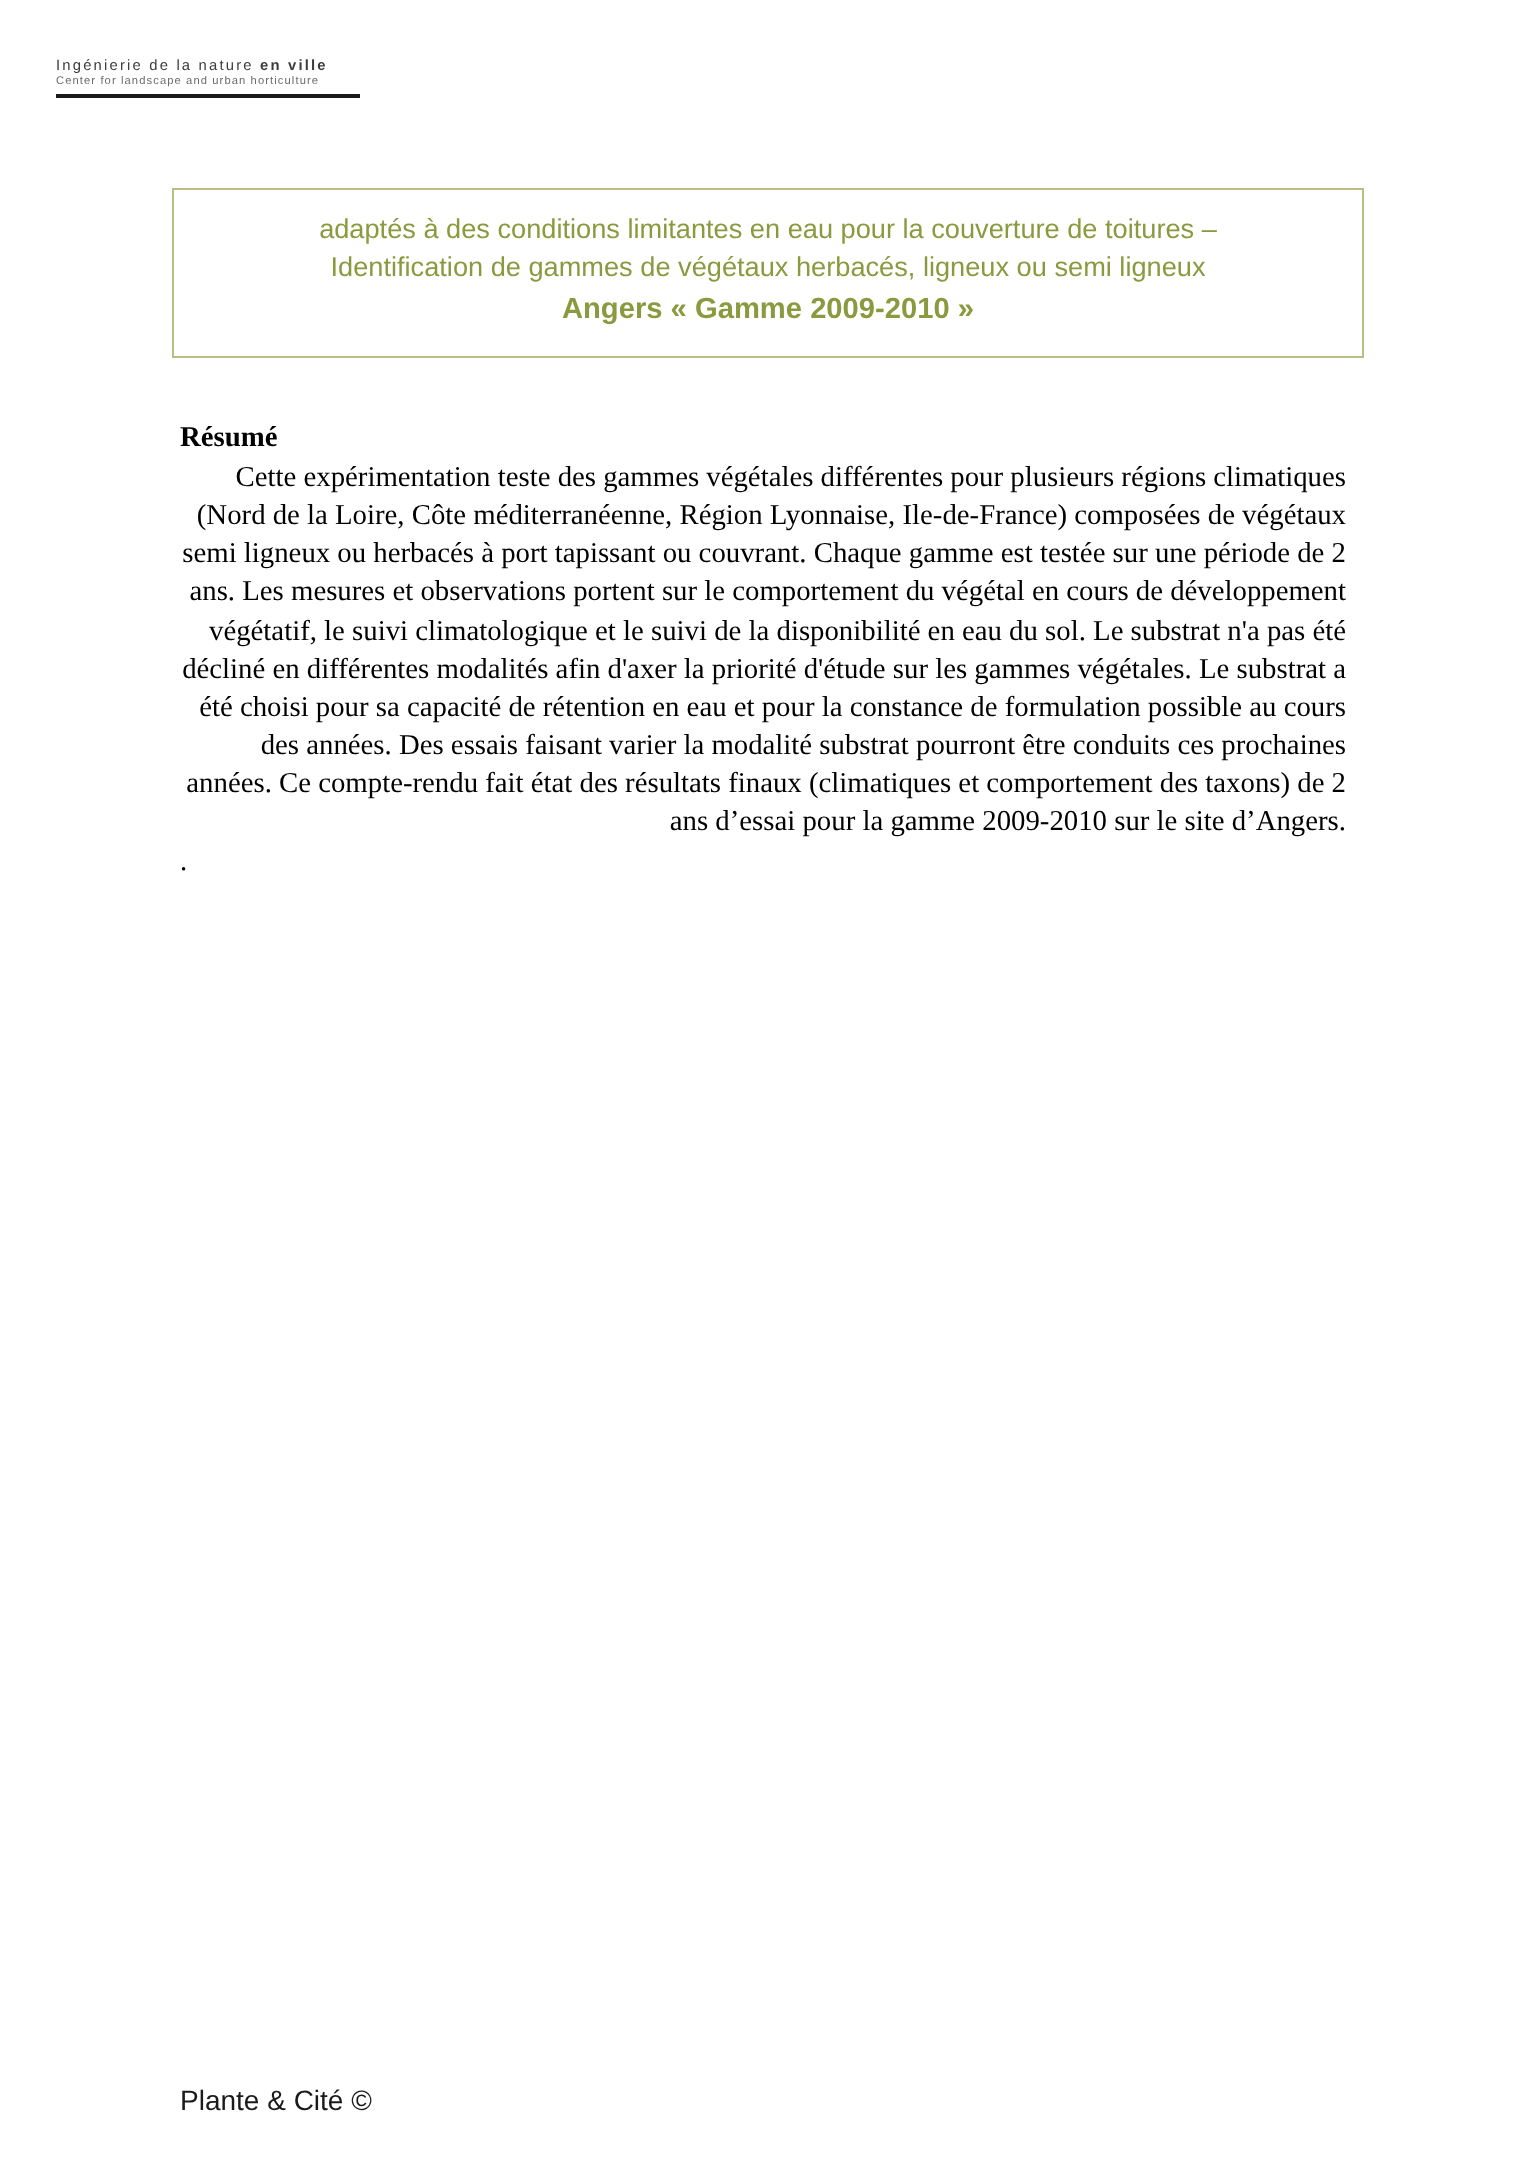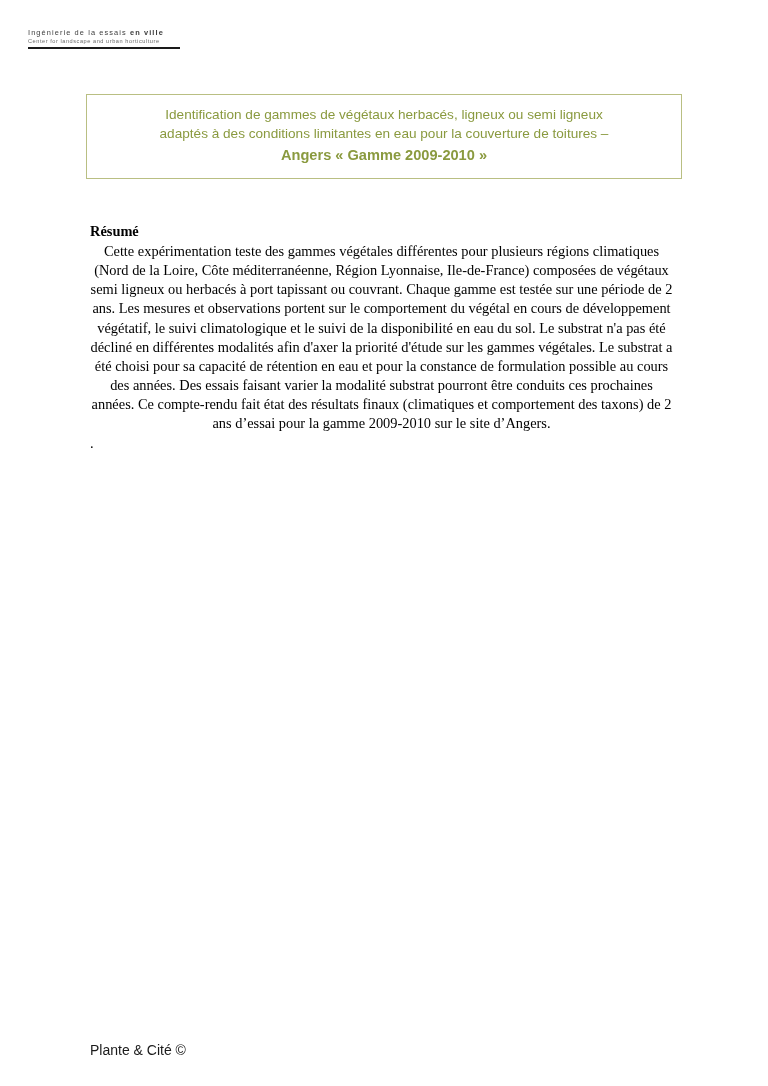--- a/index.html
+++ b/index.html
@@ -95,27 +95,27 @@
     position: absolute;
     left: 90px;
     top: 206px;
     width: 583px;
   }
   .abstract-heading {
     font-family: "Liberation Serif", serif;
     font-weight: bold;
     font-size: 14.4px;
     line-height: 1.32;
-    margin: 16px 0 1px 0;
+    margin: 4px 0 1px 0;
   }
   .abstract-body {
     font-family: "Liberation Serif", serif;
     font-size: 14.4px;
     line-height: 1.33;
-    text-align: center;
+    text-align: right;
     margin: 0;
     white-space: pre-wrap;
   }
   .abstract-dot {
     font-family: "Liberation Serif", serif;
     font-size: 14.4px;
     line-height: 1.33;
     margin: 0;
   }
 
@@ -128,28 +128,28 @@
     font-size: 14px;
     color: #1a1a1a;
   }
 </style>
 </head>
 <body>
 
 <div class="page">
 
   <div class="logo-block">
-    <div class="logo-tagline-1"><span>Ingénierie de la essais </span><b>en ville</b></div>
+    <div class="logo-tagline-1"><span>Ingénierie de la nature </span><b>en ville</b></div>
     <div class="logo-tagline-2">Center for landscape and urban horticulture</div>
     <div class="logo-rule"></div>
   </div>
 
   <div class="title-box">
+    <div class="title-line">adaptés à des conditions limitantes en eau pour la couverture de toitures –</div>
     <div class="title-line">Identification de gammes de végétaux herbacés, ligneux ou semi ligneux</div>
-    <div class="title-line">adaptés à des conditions limitantes en eau pour la couverture de toitures –</div>
     <div class="title-main">Angers « Gamme 2009-2010 »</div>
   </div>
 
   <div class="abstract">
     <p class="abstract-heading">Résumé</p>
     <p class="abstract-body">Cette expérimentation teste des gammes végétales différentes pour plusieurs régions climatiques (Nord de la Loire, Côte méditerranéenne, Région Lyonnaise, Ile-de-France) composées de végétaux semi ligneux ou herbacés à port tapissant ou couvrant. Chaque gamme est testée sur une période de 2 ans. Les mesures et observations portent sur le comportement du végétal en cours de développement végétatif, le suivi climatologique et le suivi de la disponibilité en eau du sol. Le substrat n'a pas été décliné en différentes modalités afin d'axer la priorité d'étude sur les gammes végétales. Le substrat a été choisi pour sa capacité de rétention en eau et pour la constance de formulation possible au cours des années. Des essais faisant varier la modalité substrat pourront être conduits ces prochaines années. Ce compte-rendu fait état des résultats finaux (climatiques et comportement des taxons) de 2 ans d’essai pour la gamme 2009-2010 sur le site d’Angers.</p>
     <p class="abstract-dot">.</p>
   </div>
 
   <div class="footer">Plante &amp; Cité ©</div>

